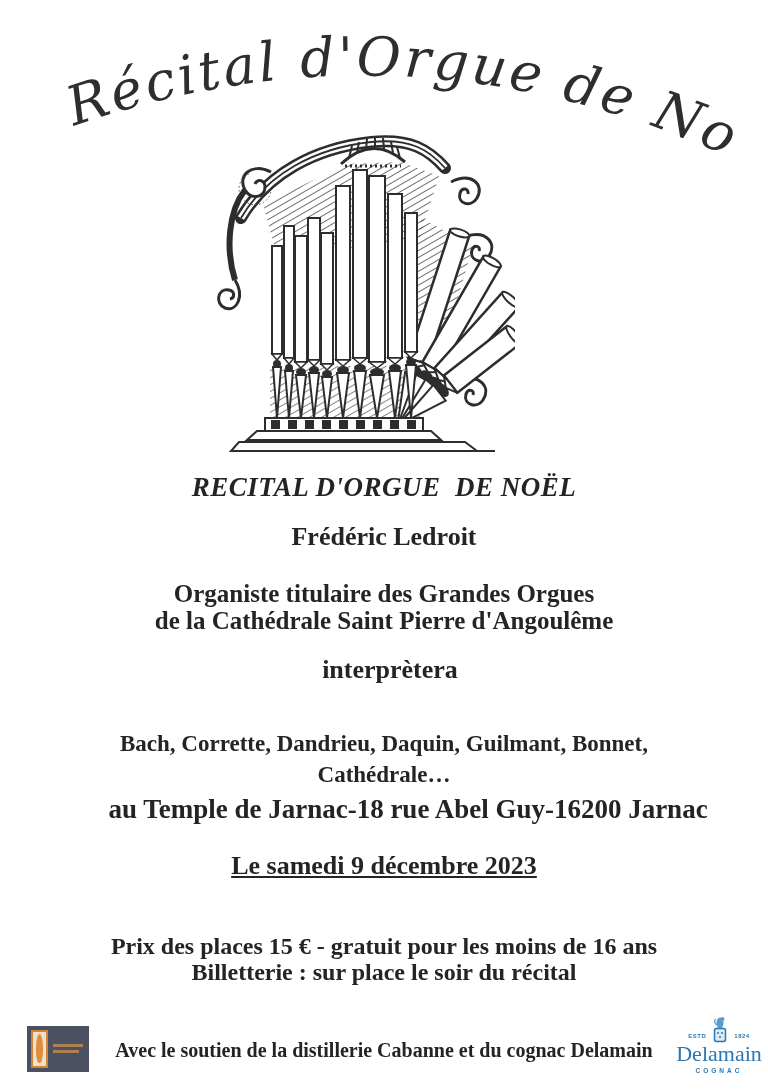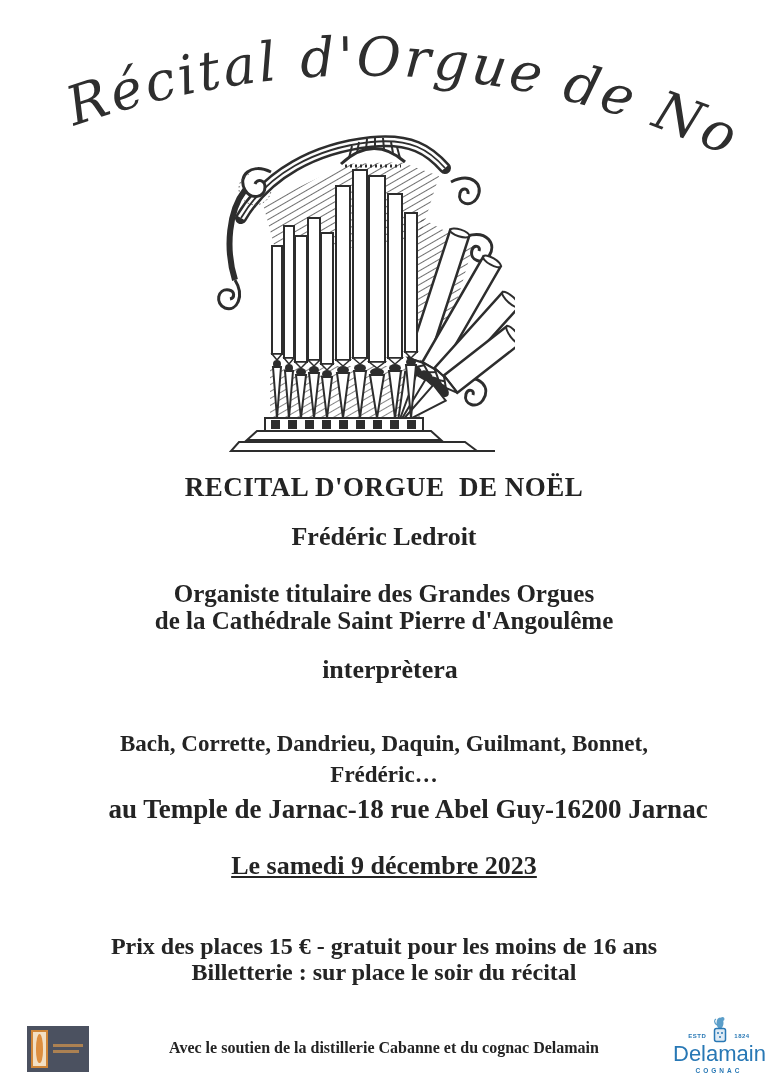--- a/index.html
+++ b/index.html
@@ -21,29 +21,29 @@
     letter-spacing:3px;
     fill:#2e2e2e;
   }
   
   .organ-svg{position:absolute;left:215px;top:118px;width:300px;height:345px;}
   
   .line{
     position:absolute;left:0;width:768px;
     text-align:center;font-weight:bold;color:#242424;
   }
-  .l-heading   {top:472px;font-size:27px;letter-spacing:.5px;white-space:pre;}
+  .l-heading   {top:472px;font-size:27px;letter-spacing:.5px;white-space:pre;font-style:italic;}
   .l-performer {top:522px;font-size:26px;}
   .l-role      {top:580px;font-size:25px;line-height:27px;}
   .l-verb      {top:655px;font-size:26px;padding-left:6px;}
   .l-program   {top:728px;font-size:23px;line-height:31px;}
   .l-venue     {top:794px;font-size:27px;padding-left:24px;}
   .l-date      {top:850px;font-size:26px;line-height:31px;text-decoration:underline;}
   .l-price     {top:933px;font-size:24px;line-height:26px;}
-  .l-support   {top:1039px;font-size:16px;}
+  .l-support   {top:1039px;font-size:20px;}
   
   .cabanne{
     position:absolute;left:27px;top:1026px;width:62px;height:46px;
     background:#4b5160;box-sizing:border-box;
   }
   .alembic-frame{
     position:absolute;left:4px;top:4px;width:17px;height:38px;
     background:#f2dfc4;border:2px solid #d08638;box-sizing:border-box;
   }
   .alembic{
@@ -56,21 +56,21 @@
 
   .delamain{
     position:absolute;left:673px;top:1014px;width:92px;
     text-align:center;color:#2878b5;
   }
   .dela-top{display:flex;align-items:flex-end;justify-content:center;gap:2px;height:30px;}
   .dela-estd,.dela-year{
     font-size:6px;font-weight:bold;letter-spacing:.5px;
     margin-bottom:5px;font-family:"Liberation Sans",sans-serif;
   }
-  .dela-name{font-size:22px;line-height:20px;font-family:Liberation Sans, sans-serif;}
+  .dela-name{font-size:22px;line-height:20px;font-family:Liberation Serif, serif;}
   .dela-cognac{
     font-size:6.5px;letter-spacing:3px;margin-top:3px;font-weight:bold;
     font-family:"Liberation Sans",sans-serif;
   }
 </style>
 </head>
 <body>
 
 <div class="poster">
 
@@ -209,21 +209,21 @@
 
   <div class="line l-heading">RECITAL D'ORGUE  DE NOËL</div>
   <div class="line l-role">
     <div>Organiste titulaire des Grandes Orgues</div>
     <div>de la Cathédrale Saint Pierre d'Angoulême</div>
   </div>
   <div class="line l-performer">Frédéric Ledroit</div>
   <div class="line l-verb">interprètera</div>
   <div class="line l-program">
     <div>Bach, Corrette, Dandrieu, Daquin, Guilmant, Bonnet,</div>
-    <div>Frédéric…</div>
+    <div>Cathédrale…</div>
   </div>
   <div class="line l-venue">au Temple de Jarnac-18 rue Abel Guy-16200 Jarnac</div>
   <div class="line l-date">
     <div>Le samedi 9 décembre 2023</div>
   </div>
   <div class="line l-price">
     <div>Prix des places 15 € - gratuit pour les moins de 16 ans</div>
     <div>Billetterie : sur place le soir du récital</div>
   </div>
 

